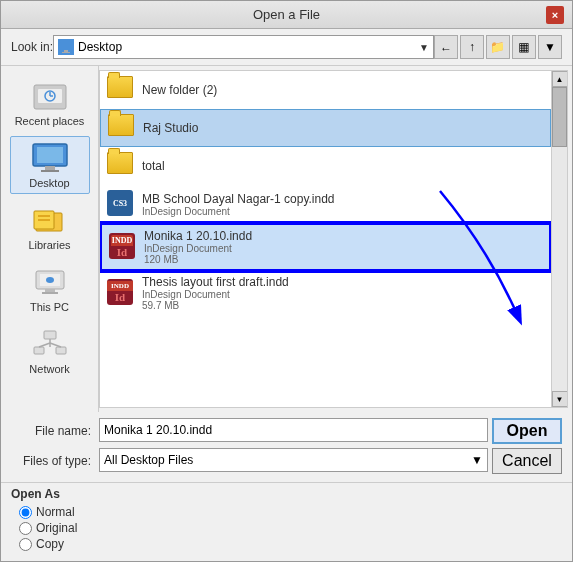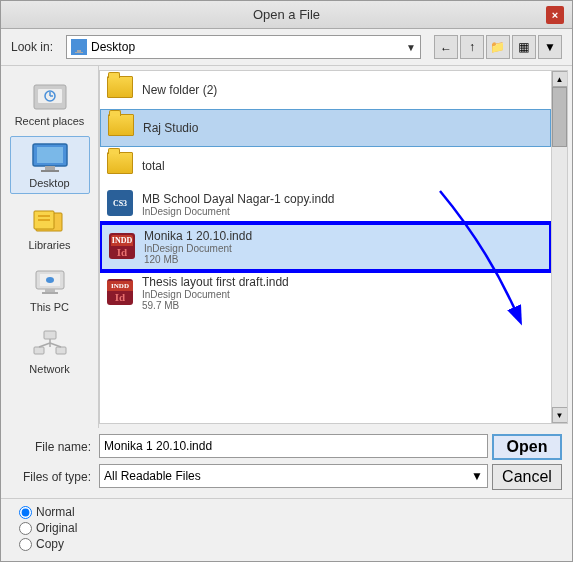--- a/index.html
+++ b/index.html
@@ -48,21 +48,21 @@
       align-items: center;
       justify-content: center;
       color: white;
       font-size: 11px;
       font-weight: bold;
     }
     .toolbar {
       display: flex;
       align-items: center;
       padding: 6px 10px;
-      gap: 13px;
+      gap: 0;
       background: #f0f0f0;
     }
     .look-in-label {
       font-size: 12px;
       color: #333;
       white-space: nowrap;
     }
     .look-in-dropdown {
       display: flex;
       align-items: center;
@@ -546,29 +546,30 @@
       <span class="field-label">File name:</span>
       <div class="field-input-wrap">
         <input class="field-input" type="text" value="Monika 1 20.10.indd" style="">
         <button class="btn-primary open-btn">Open</button>
       </div>
     </div>
     <div class="field-row">
       <span class="field-label">Files of type:</span>
       <div class="field-input-wrap">
         <div class="field-dropdown">
-          <span>All Readable Files</span>
+          <span>All Desktop Files</span>
           <span>▼</span>
         </div>
         <button class="btn-primary">Cancel</button>
       </div>
     </div>
   </div>
 
   <div class="open-as-section">
+    <div class="open-as-title">Open As</div>
     <div class="radio-row">
       <input type="radio" name="open-as" id="radio-normal" checked="" style="">
       <label class="radio-label" for="radio-normal">Normal</label>
     </div>
     <div class="radio-row">
       <input type="radio" name="open-as" id="radio-original" style="">
       <label class="radio-label" for="radio-original">Original</label>
     </div>
     <div class="radio-row">
       <input type="radio" name="open-as" id="radio-copy" style="">

